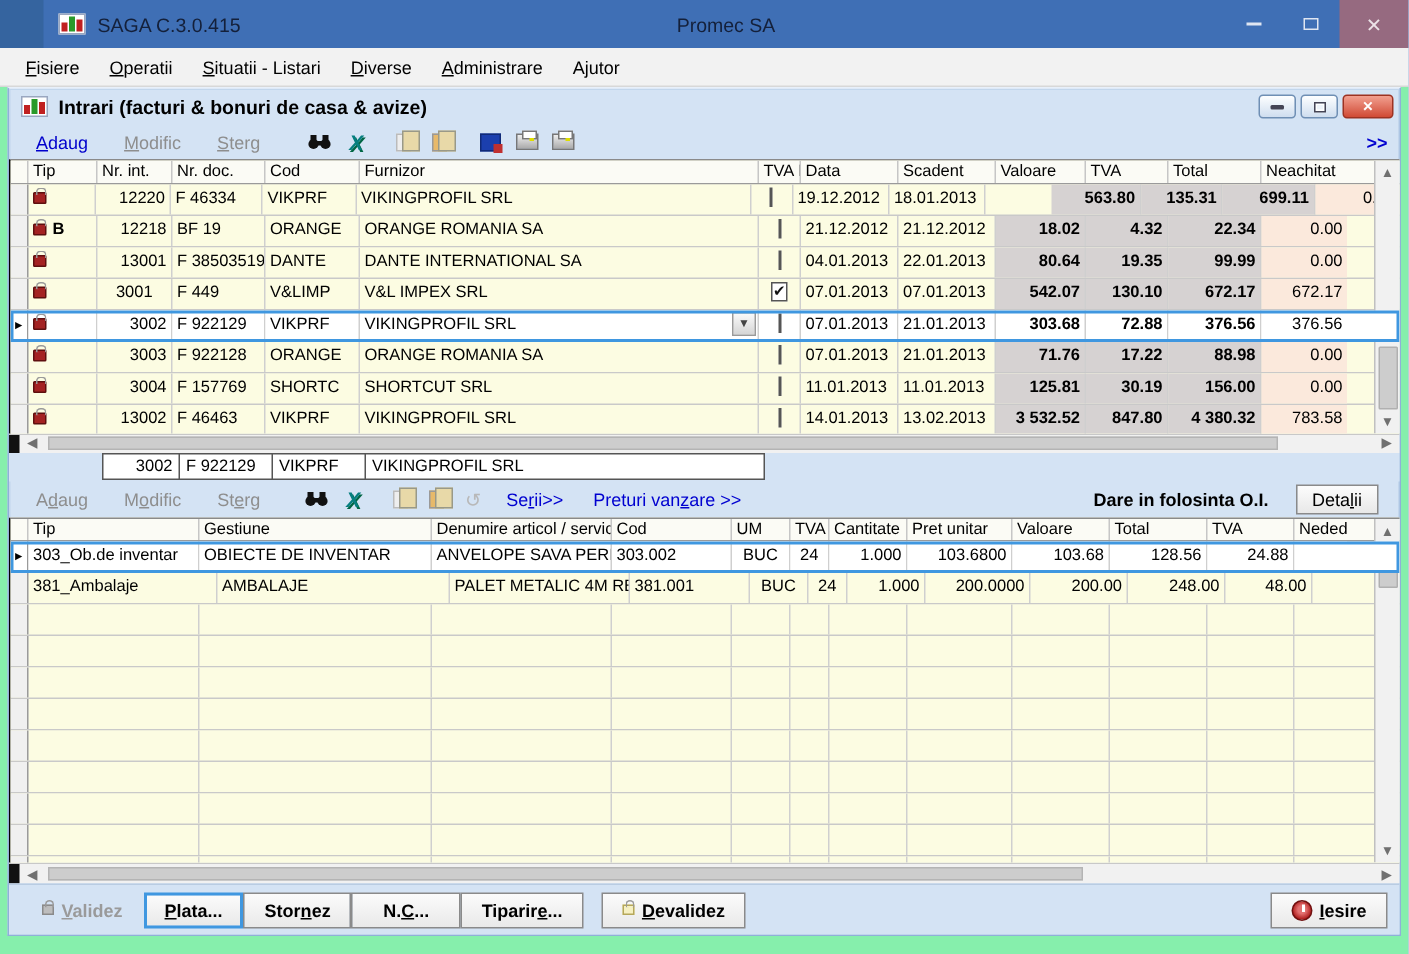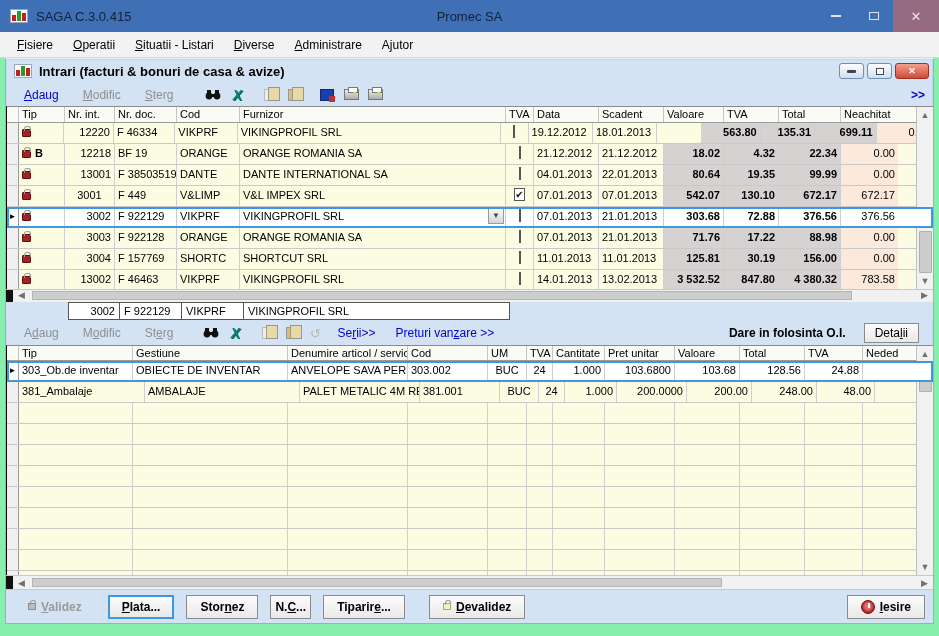--- a/index.html
+++ b/index.html
@@ -1,21 +1,21 @@
 <!DOCTYPE html>
 <html><head>
 <meta charset="utf-8">
 <style>
   * { margin:0; padding:0; box-sizing:border-box; }
   html,body { width:939px; height:636px; }
   body { font-family:"Liberation Sans", sans-serif; font-size:11px; color:#000; overflow:hidden; }
   .app { width:939px; height:636px; background:#35649f; position:relative; }
 
   
-  .titlebar { height:32px; background:#3f6fb5; display:flex; align-items:center; position:relative; border-bottom:1px solid #2d5档; }
+  .titlebar { height:32px; background:#3f6fb5; display:flex; align-items:center; position:relative; border-bottom:1px solid #2d5档;margin-left:29px; }
   .appicon { width:18px; height:14px; margin:0 8px 0 10px; background:#fff; border:1px solid #9aa7c0; display:flex; align-items:flex-end; gap:1px; padding:1px; }
   .appicon i { display:block; width:4px; }
   .appicon .b1{height:6px;background:#c02020;} .appicon .b2{height:10px;background:#2a9a2a;} .appicon .b3{height:8px;background:#c02020;}
   .wtitle { font-size:13px; color:#14203a; }
   .wcompany { position:absolute; left:0; right:0; text-align:center; font-size:13px; color:#14203a; pointer-events:none; }
   .wbtns { margin-left:auto; display:flex; height:32px; align-items:stretch; }
   .wbtn { width:38px; display:flex; align-items:center; justify-content:center; color:#e8edf5; font-size:12px; }
   .wbtn.close { width:46px; background:#966a80; }
   .glyph-min { width:10px; height:2px; background:#dfe6f2; }
   .glyph-max { width:10px; height:8px; border:1px solid #dfe6f2; }
@@ -94,21 +94,21 @@
   .grip { width:7px; height:100%; background:#111; }
   .hthumb { height:9px; background:#cdcdcd; border:1px solid #b4b4b4; margin:0 2px; }
   .htrack { flex:1; }
 
   
   .recordbar { height:19px; display:flex; padding-left:62px; background:#d4e3f4; align-items:center; }
   .rbox { height:18px; background:#fff; border:1px solid #555; border-left:none; padding:2px 4px; font-size:11px; white-space:nowrap; overflow:hidden; }
   .rbox.first { border-left:1px solid #555; text-align:right; }
 
   
-  .btnbar { height:34px; display:flex; align-items:center; padding:0 8px; gap:12px; background:#d4e3f4; border-top:1px solid #b9cce2; }
+  .btnbar { height:34px; display:flex; align-items:center; padding:0 8px; gap:0; background:#d4e3f4; border-top:1px solid #b9cce2; }
   .pbtn { font-size:12px; font-weight:bold; padding:4px 13px; background:linear-gradient(#fbfbfb,#e9e9e9); border:1px solid #8a8a8a; display:flex; align-items:center; gap:5px; color:#000; }
   .pbtn.disabled { color:#9a9a9a; border-color:#b0b0b0; }
   .pbtn.default { border:2px solid #3f97e0; padding:3px 12px; }
   .pbtn.iesire { margin-left:auto; }
   .locksm { display:inline-block; width:8px; height:7px; background:#bdbdbd; border:1px solid #8a8a8a; position:relative; }
   .locksm::before { content:""; position:absolute; left:1px; top:-4px; width:4px; height:4px; border:1px solid #9a9a9a; border-bottom:none; border-radius:3px 3px 0 0; }
   .locksm.yellow { background:#f6f0c2; border-color:#b5a75a; }
   .power { width:14px; height:14px; border-radius:50%; background:radial-gradient(circle at 50% 45%, #e37070 0 30%, #b02020 70%); border:1px solid #701010; position:relative; }
   .power::before { content:""; position:absolute; left:6px; top:2px; width:2px; height:5px; background:#fff; }
 </style>
@@ -599,21 +599,21 @@
         <span class="pbtn disabled" style="border-color:transparent;background:none;">
             <span class="locksm"></span>
             <span><u>V</u>alidez</span>
           </span>
         <span class="pbtn default">
             <span><u>P</u>lata...</span>
           </span>
         <span class="pbtn">
             <span>Stor<u>n</u>ez</span>
           </span>
-        <span class="pbtn" style="padding:4px 4px;">
+        <span class="pbtn" style="padding:4px 20px;">
             <span>N.<u>C</u>...</span>
           </span>
         <span class="pbtn">
             <span>Tiparir<u>e</u>...</span>
           </span>
         <span class="pbtn" style="margin-left:12px;">
             <span class="locksm yellow"></span>
             <span><u>D</u>evalidez</span>
           </span>
         <span class="pbtn iesire">

